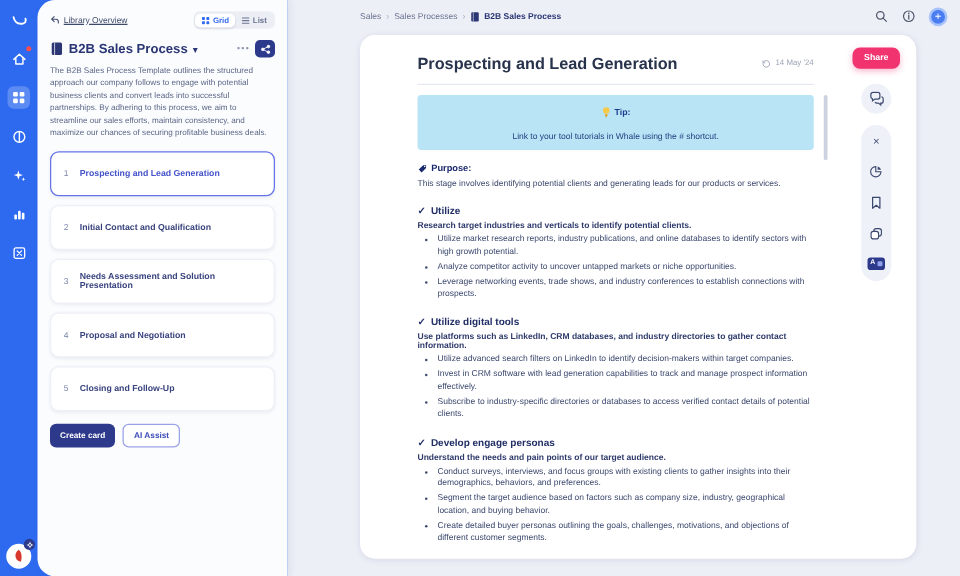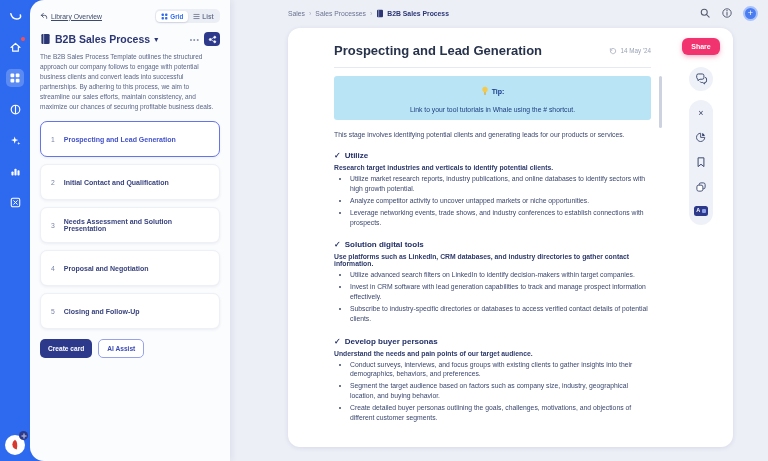--- a/index.html
+++ b/index.html
@@ -281,52 +281,59 @@
             <svg width="8" height="10" viewBox="0 0 10 13">
                 <circle cx="5" cy="4.4" r="3.4" fill="#f7c948"></circle>
                 <rect x="3.6" y="8" width="2.8" height="2.2" rx="0.7" fill="#e3ae33"></rect>
                 <rect x="4" y="10.4" width="2" height="1.1" rx="0.5" fill="#c9992d"></rect>
               </svg>
             <span>Tip:</span>
           </span>
           <div class="tip-body">Link to your tool tutorials in Whale using the # shortcut.</div>
         </div>
 
+        <div class="purpose-h">
+          <svg width="8" height="8" viewBox="0 0 12 12">
+              <path d="M1.5 7 6.8 1.7 H10.3 V5.2 L5 10.5 Z" fill="#19286b"></path>
+              <circle cx="8.6" cy="3.4" r="0.9" fill="#fff"></circle>
+            </svg>
+          <span>Purpose:</span>
+        </div>
         <p class="body-text">This stage involves identifying potential clients and generating leads for our products or services.</p>
 
         <div class="section">
           <div class="sec-h">
               <span class="check">✓</span>
               <span>Utilize</span>
             </div>
           <div class="sec-lead">Research target industries and verticals to identify potential clients.</div>
           <ul>
             <li>Utilize market research reports, industry publications, and online databases to identify sectors with high growth potential.</li>
             <li>Analyze competitor activity to uncover untapped markets or niche opportunities.</li>
             <li>Leverage networking events, trade shows, and industry conferences to establish connections with prospects.</li>
           </ul>
         </div>
 
         <div class="section">
           <div class="sec-h">
               <span class="check">✓</span>
-              <span>Solution digital tools</span>
+              <span>Utilize digital tools</span>
             </div>
           <div class="sec-lead">Use platforms such as LinkedIn, CRM databases, and industry directories to gather contact information.</div>
           <ul>
             <li>Utilize advanced search filters on LinkedIn to identify decision-makers within target companies.</li>
             <li>Invest in CRM software with lead generation capabilities to track and manage prospect information effectively.</li>
             <li>Subscribe to industry-specific directories or databases to access verified contact details of potential clients.</li>
           </ul>
         </div>
 
         <div class="section">
           <div class="sec-h">
               <span class="check">✓</span>
-              <span>Develop buyer personas</span>
+              <span>Develop engage personas</span>
             </div>
           <div class="sec-lead">Understand the needs and pain points of our target audience.</div>
           <ul>
             <li>Conduct surveys, interviews, and focus groups with existing clients to gather insights into their demographics, behaviors, and preferences.</li>
             <li>Segment the target audience based on factors such as company size, industry, geographical location, and buying behavior.</li>
             <li>Create detailed buyer personas outlining the goals, challenges, motivations, and objections of different customer segments.</li>
           </ul>
         </div>
 
         <div class="scroll-thumb"></div>

